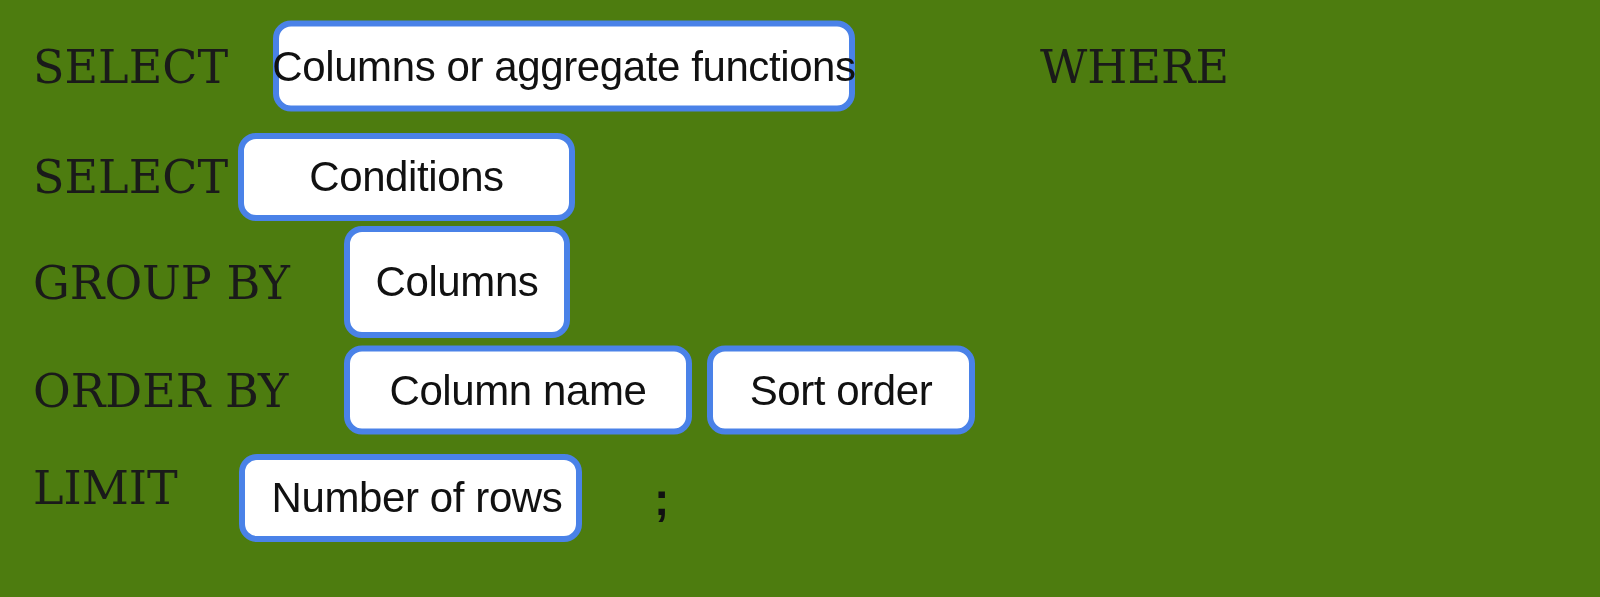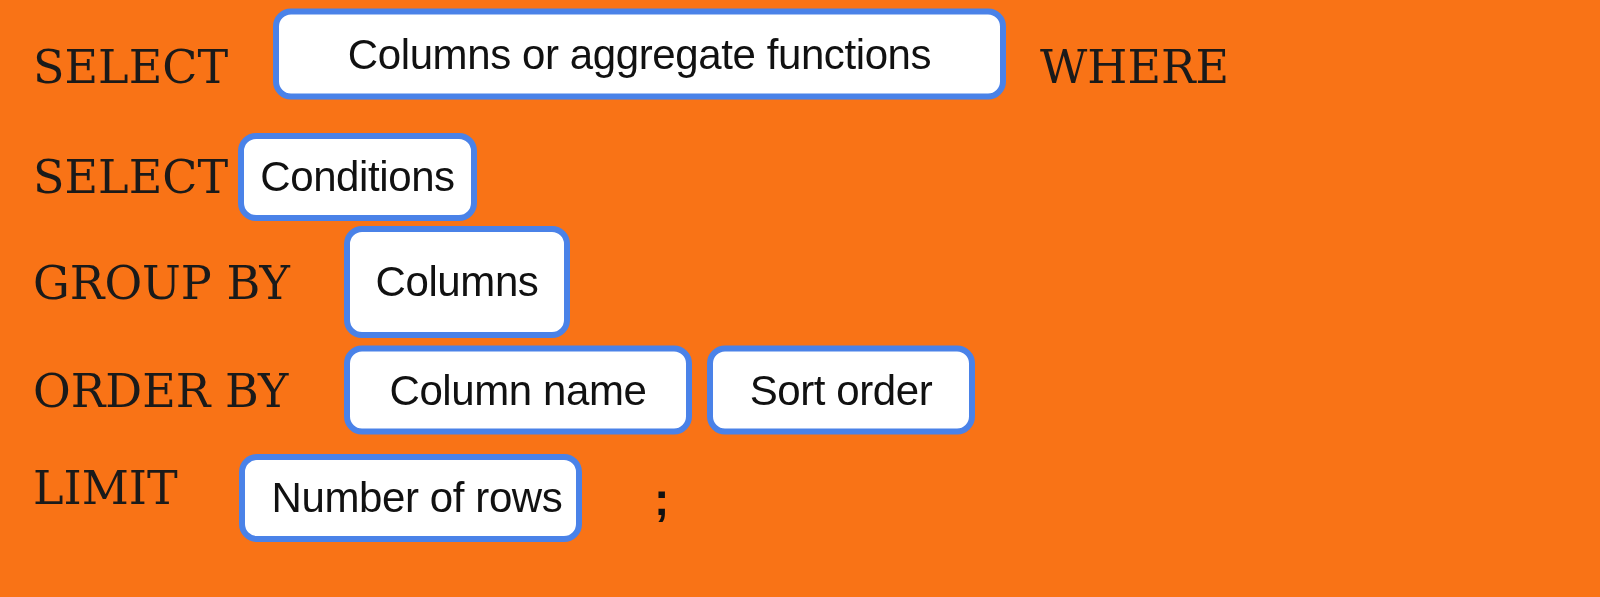--- a/index.html
+++ b/index.html
@@ -65,34 +65,34 @@
     font-size: 46px;
     font-weight: 600;
     color: #111111;
     line-height: 1;
     transform: translateY(-50%);
   }
 </style>
 </head>
 <body>
 
-<div id="canvas" style="background: #f97316;">
+<div id="canvas" style="background: #4d7c0f;">
 
   <div class="kw" style="left:33px; top:67px;">SELECT</div>
 
-  <div class="slot" style="left: 273px; top: 54px; width: 733px; height: 91px; border-color: rgb(74, 130, 232);">
+  <div class="slot" style="left: 273px; top: 66px; width: 582px; height: 91px; border-color: rgb(74, 130, 232);">
     <span class="slot-label">Columns or aggregate functions</span>
   </div>
 
   <div class="kw" style="left:1040px; top:67px;">WHERE</div>
 
 
   <div class="kw" style="left:33px; top:177px;">SELECT</div>
 
-  <div class="slot" style="left: 238px; top: 177px; width: 239px; height: 88px; border-color: rgb(74, 130, 232);">
+  <div class="slot" style="left: 238px; top: 177px; width: 337px; height: 88px; border-color: rgb(74, 130, 232);">
     <span class="slot-label">Conditions</span>
   </div>
 
   <div class="kw" style="left:33px; top:283px;">GROUP BY</div>
 
   <div class="slot" style="left: 344px; top: 282px; width: 226px; height: 112px; border-color: rgb(74, 130, 232);">
     <span class="slot-label">Columns</span>
   </div>
 
   <div class="kw" style="left:33px; top:391px;">ORDER BY</div>

